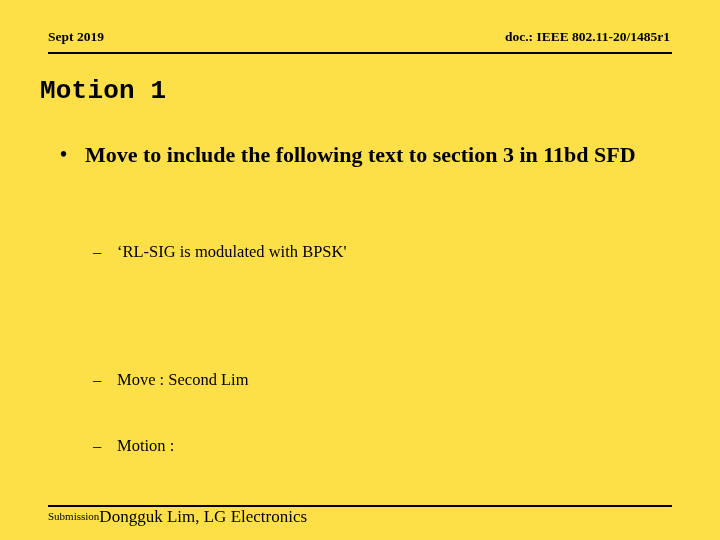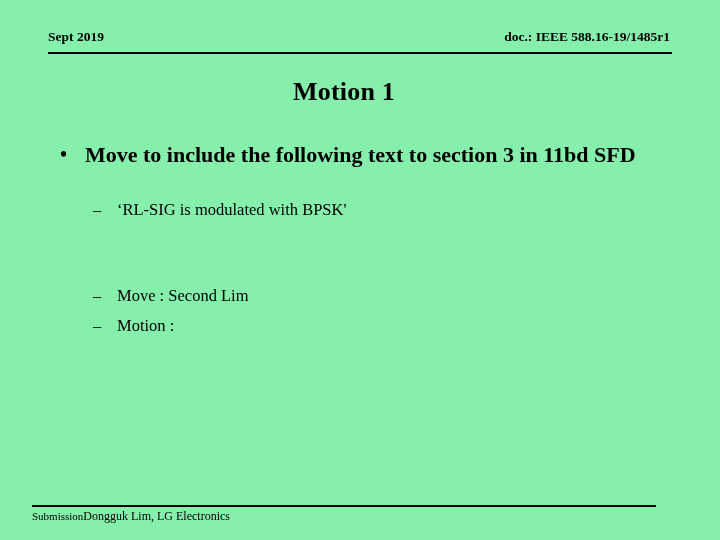--- a/index.html
+++ b/index.html
@@ -11,21 +11,21 @@
     width: 720px;
     height: 540px;
     font-family: "Liberation Serif", "DejaVu Serif", serif;
     color: #000000;
     overflow: hidden;
   }
   .slide {
     position: relative;
     width: 720px;
     height: 540px;
-    background: #86efac;
+    background: #fde047;
   }
 
   
   .slide-header {
     position: absolute;
     left: 48px;
     top: 28px;
     width: 624px;
     height: 24px;
     border-bottom: 2px solid #000000;
@@ -43,28 +43,28 @@
     font-size: 13.5px;
     font-weight: bold;
     line-height: 18px;
     white-space: nowrap;
     padding-right: 2px;
   }
 
   
   .slide-title {
     position: absolute;
-    left: 32px;
+    left: 40px;
     top: 76px;
     width: 624px;
-    text-align: center;
     font-size: 26px;
     font-weight: bold;
     line-height: 31px;
     letter-spacing: 0.2px;
+    font-family: Liberation Mono, monospace;
   }
 
   
   .body-area {
     position: absolute;
     left: 48px;
     top: 140px;
     width: 624px;
     height: 340px;
   }
@@ -94,34 +94,34 @@
     line-height: 24px;
     margin: 0;
   }
   .lvl2 .mark {
     position: absolute;
     left: 45px;
     top: 0;
     font-size: 16.5px;
     line-height: 24px;
   }
-  .lvl2 .txt { display: block; }
+  .lvl2 .txt { display: block; margin-top: 42px; }
 
   .gap-block {
     height: 62px;
   }
   .spacer-top {
     height: 19px;
   }
   .lvl2-tight { margin: 0 0 6px 0; }
 
   
   .slide-footer {
     position: absolute;
-    left: 32px;
+    left: 48px;
     top: 505px;
     width: 624px;
     height: 22px;
     border-top: 2px solid #000000;
     display: flex;
     align-items: flex-start;
   }
   .ftr-left {
     font-size: 11px;
     line-height: 15px;
@@ -132,36 +132,36 @@
   .ftr-center {
     flex: 1 1 auto;
     text-align: center;
     font-size: 11px;
     line-height: 15px;
     white-space: nowrap;
     padding-top: 2px;
     padding-right: 28px;
   }
   .ftr-right {
-    font-size: 12px;
+    font-size: 17px;
     line-height: 15px;
     white-space: nowrap;
     flex: 0 0 auto;
     padding-top: 2px;
     text-align: right;
   }
 </style>
 </head>
 <body>
 
 <div class="slide">
 
   <div class="slide-header">
     <div class="hdr-left">Sept 2019</div>
-    <div class="hdr-right">doc.: IEEE 588.16-19/1485r1</div>
+    <div class="hdr-right">doc.: IEEE 802.11-20/1485r1</div>
   </div>
 
   <div class="slide-title">Motion 1</div>
 
   <div class="body-area">
 
     <div class="lvl1">
       <span class="mark">•</span>
       <span class="txt">Move to include the following text to section 3 in 11bd SFD</span>
     </div>

